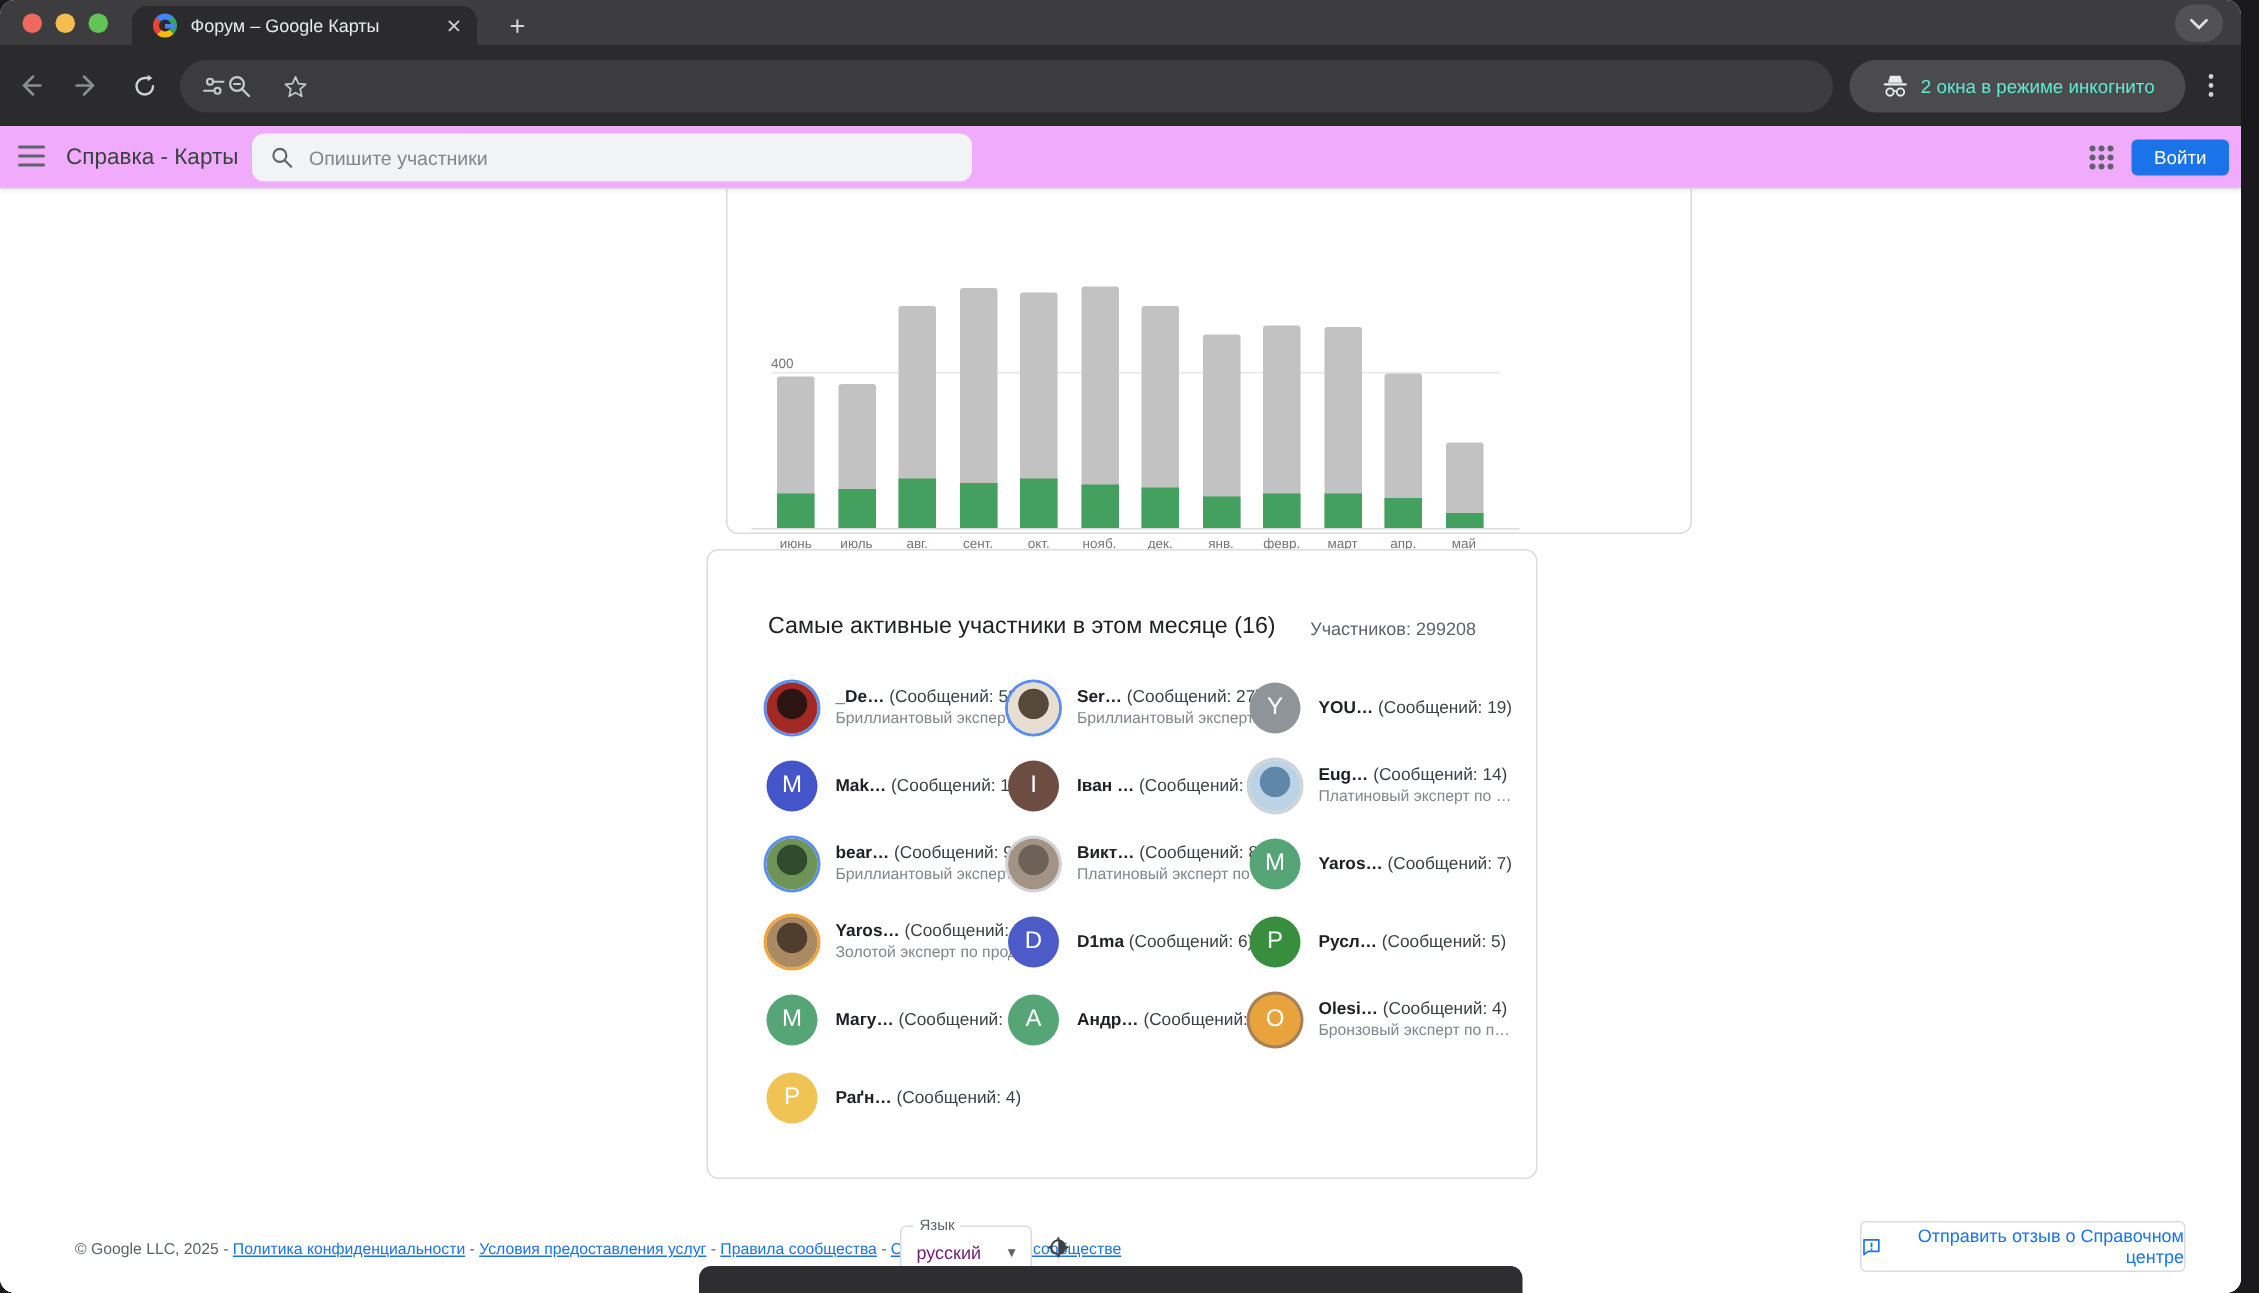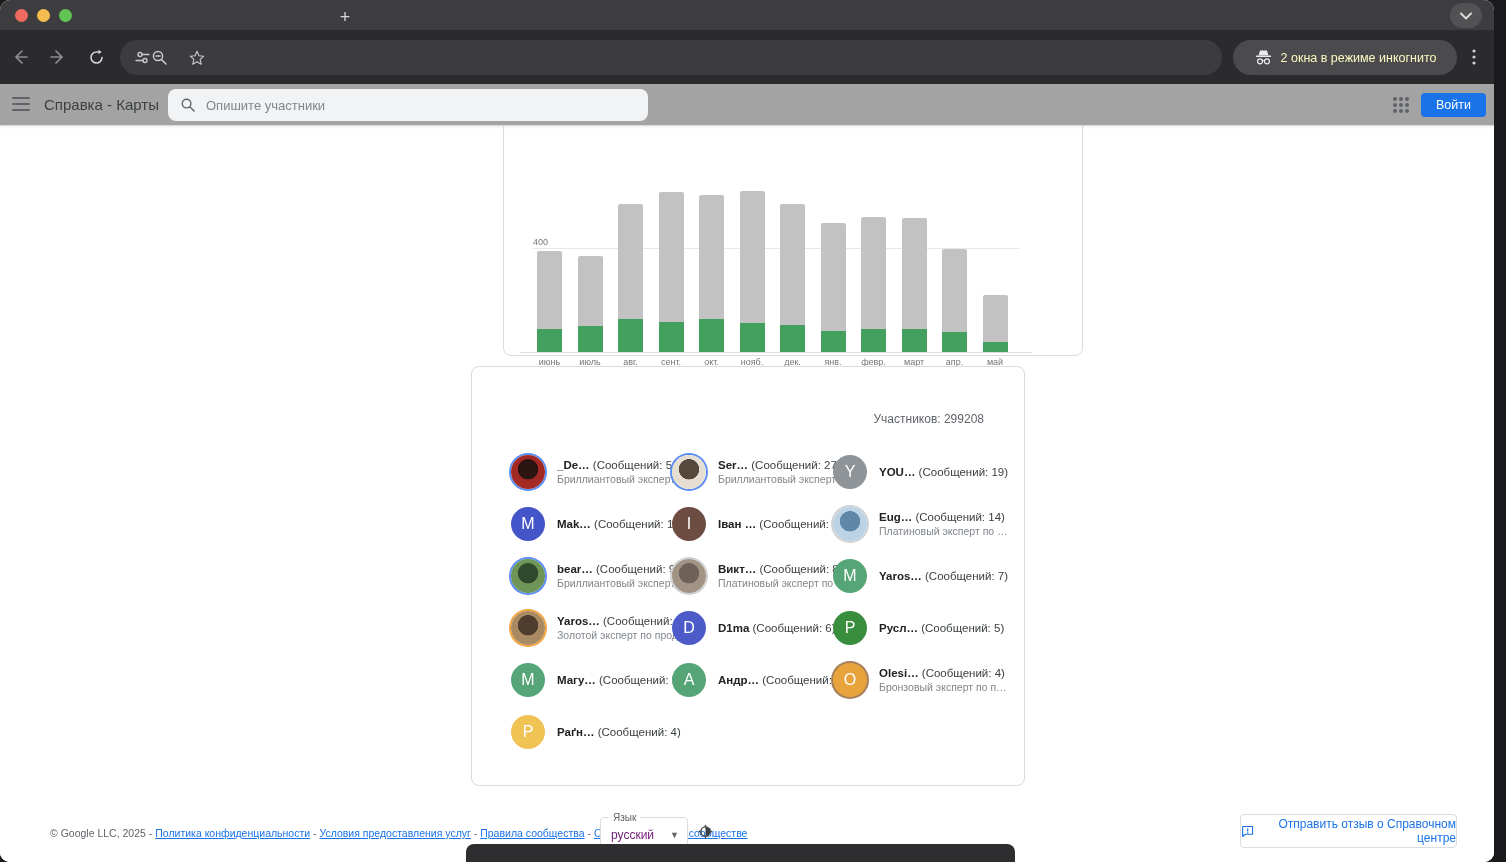--- a/index.html
+++ b/index.html
@@ -39,26 +39,26 @@
   .omnibox{
     position:absolute; left:120px; top:10px; width:1102px; height:35px; border-radius:18px;
     background:#3c3c3e; display:flex; align-items:center; padding:0 14px; color:#e8eaed;
   }
   .url-text{ font-size:13.5px; margin-left:10px; flex:1; color:#e8eaed; }
   .omni-right{ display:flex; gap:20px; align-items:center; }
   .incog-badge{
     position:absolute; left:1233px; top:10px; width:224px; height:35px; border-radius:18px;
     background:#4b4b4d; display:flex; align-items:center; justify-content:center; gap:8px;
   }
-  .incog-badge span{ color:#fef9c3; font-size:12.5px; }
+  .incog-badge span{ color:#5eead4; font-size:12.5px; }
   .kebab{ position:absolute; right:8px; top:15px; width:24px; height:24px; display:flex; align-items:center; justify-content:center; }
   
   .page{ flex:1; background:#fff; position:relative; overflow:hidden; }
   .page-header{
-    position:absolute; left:0; top:0; width:100%; height:42px; background:#a3a3a3;
+    position:absolute; left:0; top:0; width:100%; height:42px; background:#f0abfc;
     border-bottom:1px solid #dadce0; box-shadow:0 1px 3px rgba(0,0,0,.07); z-index:5;padding-left:45px;
   }
   .hamburger{ position:absolute; left:12px; top:13px; width:18px; height:14px; display:flex; flex-direction:column; justify-content:space-between; }
   .hamburger i{ height:2px; background:#5f6368; border-radius:1px; }
   .hc-title{ position:absolute; left:44px; top:12px; font-size:15px; color:#3c4043; }
   .hc-search{
     position:absolute; left:168px; top:5px; width:480px; height:32px; border-radius:8px;
     background:#f1f3f4; display:flex; align-items:center; padding:0 12px; gap:10px;
   }
   .hc-search span{ color:#80868b; font-size:13px; }
@@ -66,21 +66,21 @@
     display:grid; grid-template-columns:repeat(3,4px); grid-template-rows:repeat(3,4px); gap:2px; }
   .apps-grid i{ width:4px; height:4px; border-radius:50%; background:#5f6368; }
   .signin-btn{
     position:absolute; left:1421px; top:9px; width:65px; height:24px; border-radius:4px;
     background:#1a73e8; color:#fff; font-size:12.5px; border:none;
     display:flex; align-items:center; justify-content:center;
   }
   .content{ position:absolute; left:0; top:43px; width:100%; height:735px; background:#fff; }
   
   .chart-card{
-    position:absolute; left:503px; top:-10px; width:580px; height:239px;
+    position:absolute; left:484px; top:-10px; width:644px; height:239px;
     border:1px solid #dadce0; border-radius:8px; background:#fff;
   }
   .chart-plot{ position:absolute; left:0; top:52px; width:543px; height:183px; }
   .chart-grid400{ position:absolute; left:29px; width:486px; bottom:104px; border-top:1px solid #e8e8e8; }
   .chart-grid-label{ position:absolute; left:29px; bottom:106px; font-size:9px; color:#757575; }
   .chart-baseline{ position:absolute; left:16px; width:512px; bottom:0; border-top:1px solid #dcdcdc; }
   .bar{ position:absolute; bottom:1px; width:25px; background:#c2c2c2; border-radius:2px 2px 0 0; }
   .bar .seg-green{ position:absolute; bottom:0; left:0; width:100%; background:#43a05f; }
   .bar-label{ position:absolute; top:187px; width:44px; text-align:center; font-size:9px; color:#757575; }
   
@@ -132,20 +132,25 @@
 </style>
 </head>
 <body>
 
 <div class="browser-window">
 
   <div class="tabbar">
     <span class="traffic t-red"></span>
     <span class="traffic t-yellow"></span>
     <span class="traffic t-green"></span>
+    <div class="tab">
+      <span class="g-fav"></span>
+      <span class="tab-title">Форум – Google Карты</span>
+      <span class="tab-close">✕</span>
+    </div>
     <span class="newtab-btn">+</span>
     <div class="tabsearch-btn">
       <svg width="12" height="8" viewBox="0 0 12 8">
           <path d="M1 1.5 L6 6.5 L11 1.5" stroke="#e0e0e0" stroke-width="1.8" fill="none" stroke-linecap="round"></path>
         </svg>
     </div>
   </div>
 
   <div class="toolbar">
     <div class="nav-ic" style="margin-left:8px">
@@ -282,20 +287,21 @@
             </div>
             <div class="bar-label" style="left: 428.5px;">апр.</div>
             <div class="bar" style="left: 478.5px; height: 57px; background: rgb(194, 194, 194);">
               <div class="seg-green" style="height: 10px; background: rgb(67, 160, 95);"></div>
             </div>
             <div class="bar-label" style="left: 469px;">май</div>
           </div>
       </div>
 
       <div class="people-card">
+        <div class="people-title">Самые активные участники в этом месяце (16)</div>
         <div class="people-count">Участников: 299208</div>
         <div class="people-grid" id="people-grid">
             <div class="person">
               <div class="avatar" style="background: radial-gradient(circle at 50% 42%, rgb(43, 20, 18) 0px, rgb(43, 20, 18) 38%, rgb(163, 42, 36) 40%, rgb(163, 42, 36) 100%); box-shadow: rgb(91, 142, 240) 0px 0px 0px 2px;"></div>
               <div class="p-lines">
                 <div class="p-line1"><b>_De…</b> (Сообщений: 52)</div>
                 <div class="p-line2">Бриллиантовый эксперт …</div>
               </div>
             </div>
             <div class="person">

